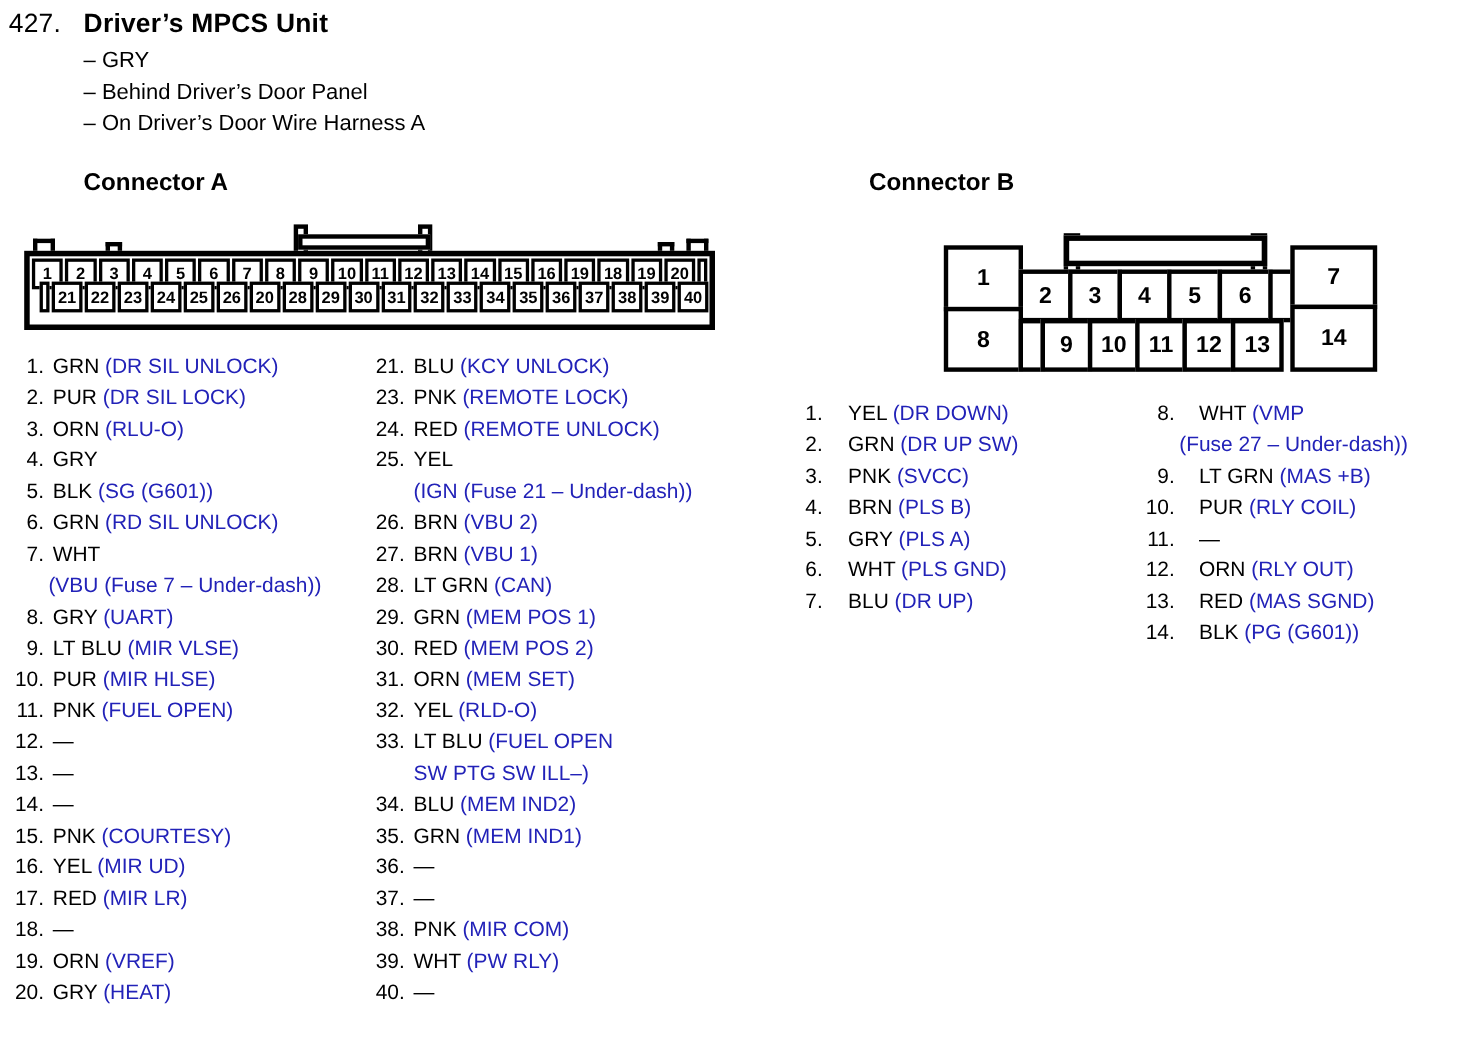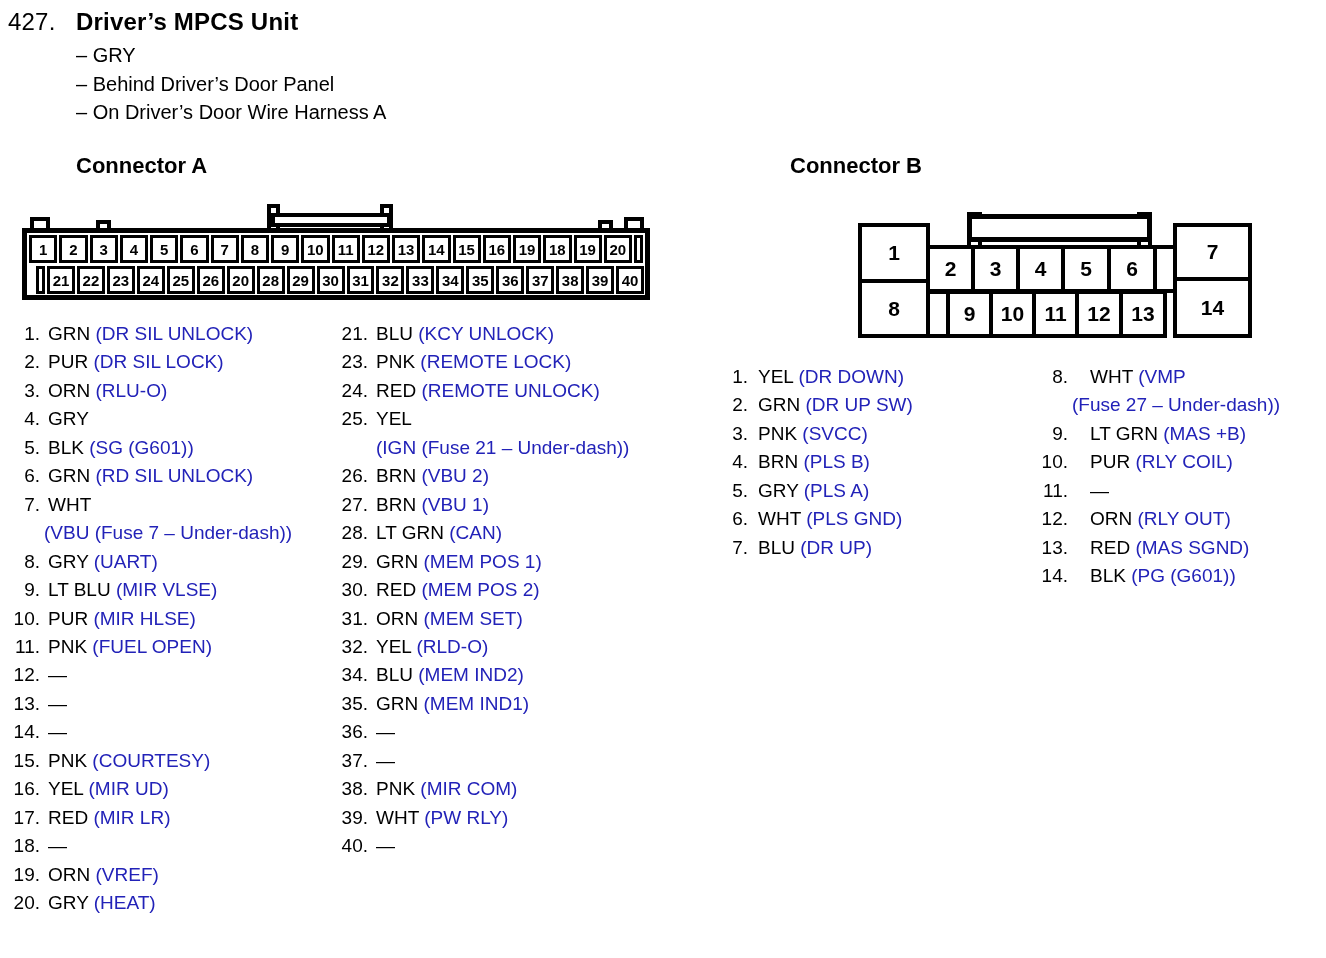--- a/index.html
+++ b/index.html
@@ -16,41 +16,41 @@
 
   
   .pin-list{position:absolute;font-size:19px;}
   .pin-row{display:flex;line-height:28.45px;}
   .pin-num{flex:0 0 36px;text-align:right;white-space:pre;}
   .pin-body{margin-left:8px;white-space:pre;}
   .blue{color:var(--blue,#2222b8);text-align:right;}
   .listA1{left:4px;top:320px;}
   .listA2{left:332px;top:320px;}
   .listB1{left:712px;top:363px;}
-  .listB1 .pin-body{margin-left:10px;}
+  .listB1 .pin-body{margin-left:23px;}
   .listB2{left:1032px;top:363px;}
   .listB2 .pin-body{margin-left:22px;}
   .listA1 .pin-line + .pin-line{margin-left:-4px;}
   .listB2 .pin-line + .pin-line{margin-left:-18px;}
 
   
   .connA{position:absolute;left:22px;top:204px;width:628px;height:96px;}
   .connA-body{position:absolute;left:0;top:24px;width:628px;height:72px;background:#fff;border:5px solid #000;box-sizing:border-box;}
   .a-post{position:absolute;top:0;width:13px;height:30px;background:#fff;border:4px solid #000;box-sizing:border-box;}
   .a-post.pl{left:245px;}
   .a-post.pr{left:358px;}
   .a-bar{position:absolute;left:249px;top:9px;width:120px;height:14px;background:#fff;border:4px solid #000;box-sizing:border-box;}
   .a-tab{position:absolute;background:#fff;border:4px solid #000;border-bottom:none;box-sizing:border-box;}
   .a-tab.t1{left:8px;top:13px;width:20px;height:13px;}
   .a-tab.t2{left:74px;top:16px;width:15px;height:10px;}
   .a-tab.t3{left:576px;top:16px;width:15px;height:10px;}
   .a-tab.t4{left:602px;top:13px;width:20px;height:13px;}
   .a-row{position:absolute;display:flex;gap:2px;}
   .a-row.top{left:7px;top:31px;width:614px;height:28px;}
-  .a-row.bottom{left:14px;top:62px;width:608px;height:28px;}
+  .a-row.bottom{left:14px;top:52px;width:608px;height:28px;}
   .cell{flex:1;background:#fff;border:3px solid #000;box-sizing:border-box;display:flex;align-items:center;justify-content:center;font-weight:bold;font-size:15px;}
   .cell.blank{flex:0 0 9px;}
 
   
   .connB{position:absolute;left:855px;top:212px;width:400px;height:126px;}
   .b-post{position:absolute;top:0;width:15px;height:37px;background:#fff;border:4px solid #000;box-sizing:border-box;}
   .b-post.pl{left:112px;}
   .b-post.pr{left:282px;}
   .b-bar{position:absolute;left:112px;top:2px;width:185px;height:28px;background:#fff;border:5px solid #000;box-sizing:border-box;}
   .bcell{position:absolute;background:#fff;border:4px solid #000;box-sizing:border-box;display:flex;align-items:center;justify-content:center;font-weight:bold;font-size:21px;}
@@ -288,20 +288,24 @@
       </div>
       <div class="pin-row">
         <span class="pin-num">31.</span>
         <span class="pin-body"><div class="pin-line"><span class="black">ORN </span><span class="blue">(MEM SET)</span></div></span>
       </div>
       <div class="pin-row">
         <span class="pin-num">32.</span>
         <span class="pin-body"><div class="pin-line"><span class="black">YEL </span><span class="blue">(RLD-O)</span></div></span>
       </div>
       <div class="pin-row">
+        <span class="pin-num">33.</span>
+        <span class="pin-body"><div class="pin-line"><span class="black">LT BLU </span><span class="blue">(FUEL OPEN</span></div><div class="pin-line"><span class="blue">SW PTG SW ILL–)</span></div></span>
+      </div>
+      <div class="pin-row">
         <span class="pin-num">34.</span>
         <span class="pin-body"><div class="pin-line"><span class="black">BLU </span><span class="blue">(MEM IND2)</span></div></span>
       </div>
       <div class="pin-row">
         <span class="pin-num">35.</span>
         <span class="pin-body"><div class="pin-line"><span class="black">GRN </span><span class="blue">(MEM IND1)</span></div></span>
       </div>
       <div class="pin-row">
         <span class="pin-num">36.</span>
         <span class="pin-body"><div class="pin-line"><span class="black">—</span></div></span>

